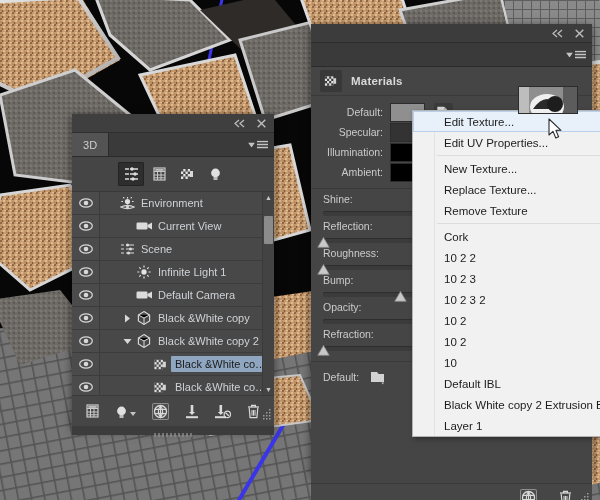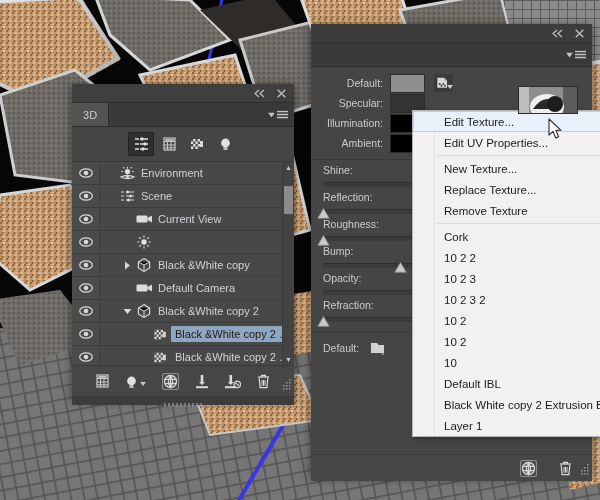--- a/index.html
+++ b/index.html
@@ -23,21 +23,21 @@
   .tb-btn svg{display:block;}
   .panel-tabbar{height:23px;background:#3a3a3a;display:flex;align-items:stretch;
       position:relative;border-bottom:1px solid #2b2b2b;}
   .panel-tab{background:#535353;color:#cfcfcf;font-size:11px;display:flex;align-items:center;
       padding:0 11px;border-right:1px solid #2b2b2b;cursor:pointer;letter-spacing:.1px;}
   .tabbar-fill{flex:1;background:#3a3a3a;}
   .tab-menu-btn{position:absolute;right:6px;top:50%;transform:translateY(-50%);
       display:flex;align-items:center;gap:2px;cursor:pointer;}
 
   
-  #panel3d{left:72px;top:84px;width:222px;height:315px;background:#f0abfc;}
+  #panel3d{left:72px;top:114px;width:202px;height:315px;background:#f0abfc;}
   #panel3d .panel-titlebar{background:#3f3f3f;}
   #p3d-toolbar{height:34px;background:#454545;display:flex;align-items:center;
       justify-content:center;gap:2px;border-bottom:1px solid #393939;}
   .p3d-tool{width:26px;height:24px;display:flex;align-items:center;justify-content:center;
       border-radius:2px;cursor:pointer;color:#d6d6d6;}
   .p3d-tool.active{background:#2e2e2e;box-shadow:inset 0 0 0 1px #232323;}
   #p3d-list{position:relative;height:203px;background:#484848;overflow:hidden;}
   .p3d-row{height:22px;display:flex;align-items:flex-end;border-bottom:1px solid #3c3c3c;
       color:#cfd2d6;font-size:11px;cursor:pointer;}
   .p3d-row.sel .row-label{background:#8fa6c0;color:#1b1b1b;}
@@ -277,56 +277,56 @@
         <div class="p3d-row">
           <div class="eye-cell">
             <span style="display: inline-flex;">
               <svg width="14" height="10" viewBox="0 0 14 10">
         <ellipse cx="7" cy="5" rx="6.3" ry="4.2" fill="none" stroke="#d8d8d8" stroke-width="1.2"></ellipse>
         <circle cx="7" cy="5" r="2.3" fill="#d8d8d8"></circle>
               </svg>
             </span>
           </div>
           <div class="row-body">
+            <span style="width: 17px; flex: 0 0 auto;"></span>
+            <span class="tw"></span>
+            <span class="ricon">
+              <span style="display: inline-flex;">
+                <svg width="17" height="10" viewBox="0 0 17 10">
+        <rect x="0.5" y="1.5" width="11" height="7" rx="1.3" fill="#dcdcdc"></rect>
+        <path d="M11.5,4 L16,1.5 V8.5 L11.5,6 Z" fill="#dcdcdc"></path>
+                </svg>
+              </span>
+            </span>
+            <span class="row-label">Current View</span>
+          </div>
+        </div>
+        <div class="p3d-row">
+          <div class="eye-cell">
+            <span style="display: inline-flex;">
+              <svg width="14" height="10" viewBox="0 0 14 10">
+        <ellipse cx="7" cy="5" rx="6.3" ry="4.2" fill="none" stroke="#d8d8d8" stroke-width="1.2"></ellipse>
+        <circle cx="7" cy="5" r="2.3" fill="#d8d8d8"></circle>
+              </svg>
+            </span>
+          </div>
+          <div class="row-body">
             <span style="width: 0px; flex: 0 0 auto;"></span>
             <span class="tw"></span>
             <span class="ricon">
               <span style="display: inline-flex;">
                 <svg width="15" height="12" viewBox="0 0 15 12">
         <path d="M1,2 H4 M1,6 H4 M1,10 H4 M6,2 H14 M6,6 H14 M6,10 H14" stroke="#dcdcdc" stroke-width="1.2"></path>
         <circle cx="7.5" cy="2" r="1.5" fill="#dcdcdc"></circle>
                   <circle cx="10.5" cy="6" r="1.5" fill="#dcdcdc"></circle>
         <circle cx="8.5" cy="10" r="1.5" fill="#dcdcdc"></circle>
                 </svg>
               </span>
             </span>
             <span class="row-label">Scene</span>
-          </div>
-        </div>
-        <div class="p3d-row">
-          <div class="eye-cell">
-            <span style="display: inline-flex;">
-              <svg width="14" height="10" viewBox="0 0 14 10">
-        <ellipse cx="7" cy="5" rx="6.3" ry="4.2" fill="none" stroke="#d8d8d8" stroke-width="1.2"></ellipse>
-        <circle cx="7" cy="5" r="2.3" fill="#d8d8d8"></circle>
-              </svg>
-            </span>
-          </div>
-          <div class="row-body">
-            <span style="width: 17px; flex: 0 0 auto;"></span>
-            <span class="tw"></span>
-            <span class="ricon">
-              <span style="display: inline-flex;">
-                <svg width="17" height="10" viewBox="0 0 17 10">
-        <rect x="0.5" y="1.5" width="11" height="7" rx="1.3" fill="#dcdcdc"></rect>
-        <path d="M11.5,4 L16,1.5 V8.5 L11.5,6 Z" fill="#dcdcdc"></path>
-                </svg>
-              </span>
-            </span>
-            <span class="row-label">Current View</span>
           </div>
         </div>
         <div class="p3d-row">
           <div class="eye-cell">
             <span style="display: inline-flex;">
               <svg width="14" height="10" viewBox="0 0 14 10">
         <ellipse cx="7" cy="5" rx="6.3" ry="4.2" fill="none" stroke="#d8d8d8" stroke-width="1.2"></ellipse>
         <circle cx="7" cy="5" r="2.3" fill="#d8d8d8"></circle>
               </svg>
             </span>
@@ -337,47 +337,21 @@
             <span class="ricon">
               <span style="display: inline-flex;">
                 <svg width="14" height="14" viewBox="0 0 14 14">
         <circle cx="7" cy="7" r="2.7" fill="#e3e3e3"></circle>
         <path d="M7,0.4 V2.4 M7,11.6 V13.6 M0.4,7 H2.4 M11.6,7 H13.6
                  M2.3,2.3 L3.8,3.8 M10.2,10.2 L11.7,11.7
                  M11.7,2.3 L10.2,3.8 M3.8,10.2 L2.3,11.7" stroke="#e3e3e3" stroke-width="1.2"></path>
                 </svg>
               </span>
             </span>
-          </div>
-        </div>
-        <div class="p3d-row">
-          <div class="eye-cell">
-            <span style="display: inline-flex;">
-              <svg width="14" height="10" viewBox="0 0 14 10">
-        <ellipse cx="7" cy="5" rx="6.3" ry="4.2" fill="none" stroke="#d8d8d8" stroke-width="1.2"></ellipse>
-        <circle cx="7" cy="5" r="2.3" fill="#d8d8d8"></circle>
-              </svg>
-            </span>
-          </div>
-          <div class="row-body">
-            <span style="width: 17px; flex: 0 0 auto;"></span>
-            <span class="tw">
-              <svg width="7" height="9" viewBox="0 0 7 9">
-                <path d="M1,0.5 L6,4.5 L1,8.5 Z" fill="#d8d8d8"></path>
-              </svg>
-            </span>
-            <span class="ricon">
-              <span style="display: inline-flex;">
-                <svg width="14" height="14" viewBox="0 0 14 14">
-        <path d="M7,0.6 L12.6,4 L12.6,10 L7,13.4 L1.4,10 L1.4,4 Z" fill="none" stroke="#dcdcdc" stroke-width="1.15"></path>
-        <path d="M1.4,4 L7,7 L12.6,4 M7,7 V13.4" stroke="#dcdcdc" stroke-width="1"></path>
-                </svg>
-              </span>
-            </span>
-            <span class="row-label">Black &amp;White copy</span>
+            <span class="row-label">Infinite Light 1</span>
           </div>
         </div>
         <div class="p3d-row">
           <div class="eye-cell">
             <span style="display: inline-flex;">
               <svg width="14" height="10" viewBox="0 0 14 10">
         <ellipse cx="7" cy="5" rx="6.3" ry="4.2" fill="none" stroke="#d8d8d8" stroke-width="1.2"></ellipse>
         <circle cx="7" cy="5" r="2.3" fill="#d8d8d8"></circle>
               </svg>
             </span>
@@ -387,20 +361,47 @@
             <span class="tw"></span>
             <span class="ricon">
               <span style="display: inline-flex;">
                 <svg width="17" height="10" viewBox="0 0 17 10">
         <rect x="0.5" y="1.5" width="11" height="7" rx="1.3" fill="#dcdcdc"></rect>
         <path d="M11.5,4 L16,1.5 V8.5 L11.5,6 Z" fill="#dcdcdc"></path>
                 </svg>
               </span>
             </span>
             <span class="row-label">Default Camera</span>
+          </div>
+        </div>
+        <div class="p3d-row">
+          <div class="eye-cell">
+            <span style="display: inline-flex;">
+              <svg width="14" height="10" viewBox="0 0 14 10">
+        <ellipse cx="7" cy="5" rx="6.3" ry="4.2" fill="none" stroke="#d8d8d8" stroke-width="1.2"></ellipse>
+        <circle cx="7" cy="5" r="2.3" fill="#d8d8d8"></circle>
+              </svg>
+            </span>
+          </div>
+          <div class="row-body">
+            <span style="width: 17px; flex: 0 0 auto;"></span>
+            <span class="tw">
+              <svg width="7" height="9" viewBox="0 0 7 9">
+                <path d="M1,0.5 L6,4.5 L1,8.5 Z" fill="#d8d8d8"></path>
+              </svg>
+            </span>
+            <span class="ricon">
+              <span style="display: inline-flex;">
+                <svg width="14" height="14" viewBox="0 0 14 14">
+        <path d="M7,0.6 L12.6,4 L12.6,10 L7,13.4 L1.4,10 L1.4,4 Z" fill="none" stroke="#dcdcdc" stroke-width="1.15"></path>
+        <path d="M1.4,4 L7,7 L12.6,4 M7,7 V13.4" stroke="#dcdcdc" stroke-width="1"></path>
+                </svg>
+              </span>
+            </span>
+            <span class="row-label">Black &amp;White copy</span>
           </div>
         </div>
         <div class="p3d-row">
           <div class="eye-cell">
             <span style="display: inline-flex;">
               <svg width="14" height="10" viewBox="0 0 14 10">
         <ellipse cx="7" cy="5" rx="6.3" ry="4.2" fill="none" stroke="#d8d8d8" stroke-width="1.2"></ellipse>
         <circle cx="7" cy="5" r="2.3" fill="#d8d8d8"></circle>
               </svg>
             </span>
@@ -598,20 +599,37 @@
     <span class="tab-menu-btn">
       <svg width="7" height="5" viewBox="0 0 7 5">
           <path d="M0,0 L7,0 L3.5,5 Z" fill="#c4c4c4"></path>
         </svg>
       <svg width="11" height="9" viewBox="0 0 11 9">
         <path d="M0,1 H11 M0,4 H11 M0,7 H11" stroke="#c4c4c4" stroke-width="1.4"></path>
         </svg>
     </span>
   </div>
 
+  <div id="props-head">
+    <span class="ph-icon">
+      <svg width="14" height="14" viewBox="0 0 15 14">
+        <rect x="1" y="2" width="9" height="10" fill="#e2e2e2"></rect>
+        <rect x="1" y="2" width="2.25" height="2.5" fill="#3a3a3a"></rect>
+          <rect x="5.5" y="2" width="2.25" height="2.5" fill="#3a3a3a"></rect>
+        <rect x="3.25" y="4.5" width="2.25" height="2.5" fill="#3a3a3a"></rect>
+          <rect x="7.75" y="4.5" width="2.25" height="2.5" fill="#3a3a3a"></rect>
+        <rect x="1" y="7" width="2.25" height="2.5" fill="#3a3a3a"></rect>
+          <rect x="5.5" y="7" width="2.25" height="2.5" fill="#3a3a3a"></rect>
+        <rect x="3.25" y="9.5" width="2.25" height="2.5" fill="#3a3a3a"></rect>
+          <rect x="7.75" y="9.5" width="2.25" height="2.5" fill="#3a3a3a"></rect>
+        <path d="M10,4 h3 v6 h-3 z" fill="#d0d0d0"></path>
+      </svg>
+    </span>
+    <span class="ph-title">Materials</span>
+  </div>
 
   <div id="props-body">
     <div id="props-swatches" style="padding-top:6px;">
         <div class="swatch-row">
           <span class="sw-label">Default:</span>
           <span class="sw-chip" style="background: rgb(143, 143, 143);"></span>
           <span class="sw-btn">
             <span style="display: inline-flex;">
               <svg width="15" height="14" viewBox="0 0 17 15">
         <path d="M1.5,1.5 h7.8 l3.2,3.2 v8.3 h-11 z" fill="#d7d7d7"></path>

